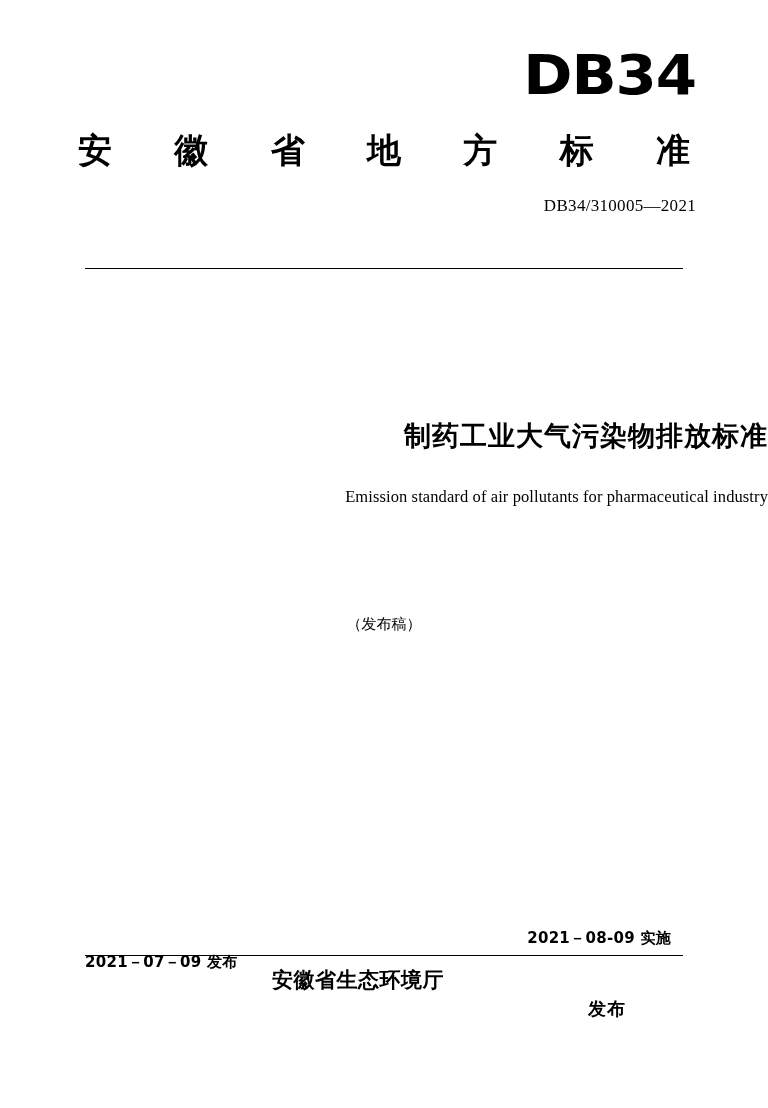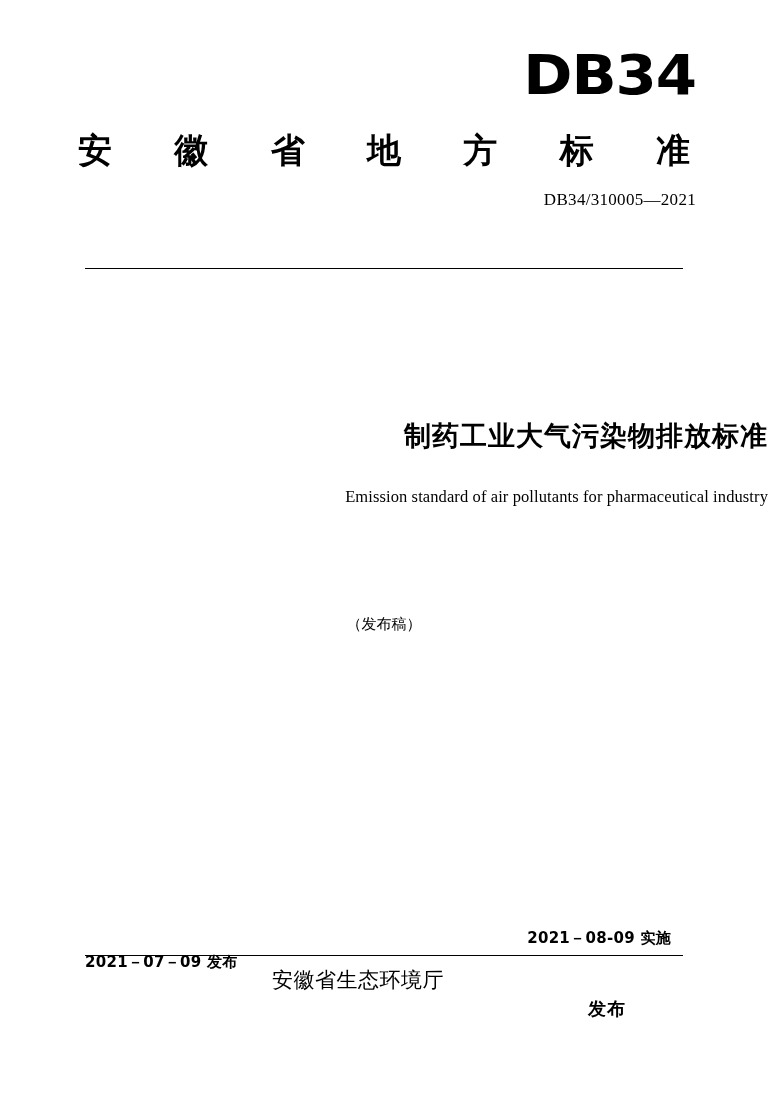--- a/index.html
+++ b/index.html
@@ -63,21 +63,21 @@
     justify-content: space-between;
   }
   .province-title span {
     display: inline-block;
   }
 
   
   .std-number {
     position: absolute;
     right: 72px;
-    top: 190px;
+    top: 196px;
     font-family: "Liberation Serif", serif;
     font-size: 17px;
     letter-spacing: 0.3px;
   }
 
   
   .rule-top {
     position: absolute;
     left: 85px;
     top: 268px;
@@ -148,21 +148,21 @@
   }
 
   
   .issuer {
     position: absolute;
     left: 148px;
     top: 965px;
     width: 420px;
     text-align: center;
     font-family: "DejaVu Sans", sans-serif;
-    font-weight: 400;
+    font-weight: 700;
     font-size: 21px;
     line-height: 1.5;
   }
   .issuer div {
     letter-spacing: 0.5px;
   }
   .publish-word {
     position: absolute;
     left: 588px;
     top: 997px;

